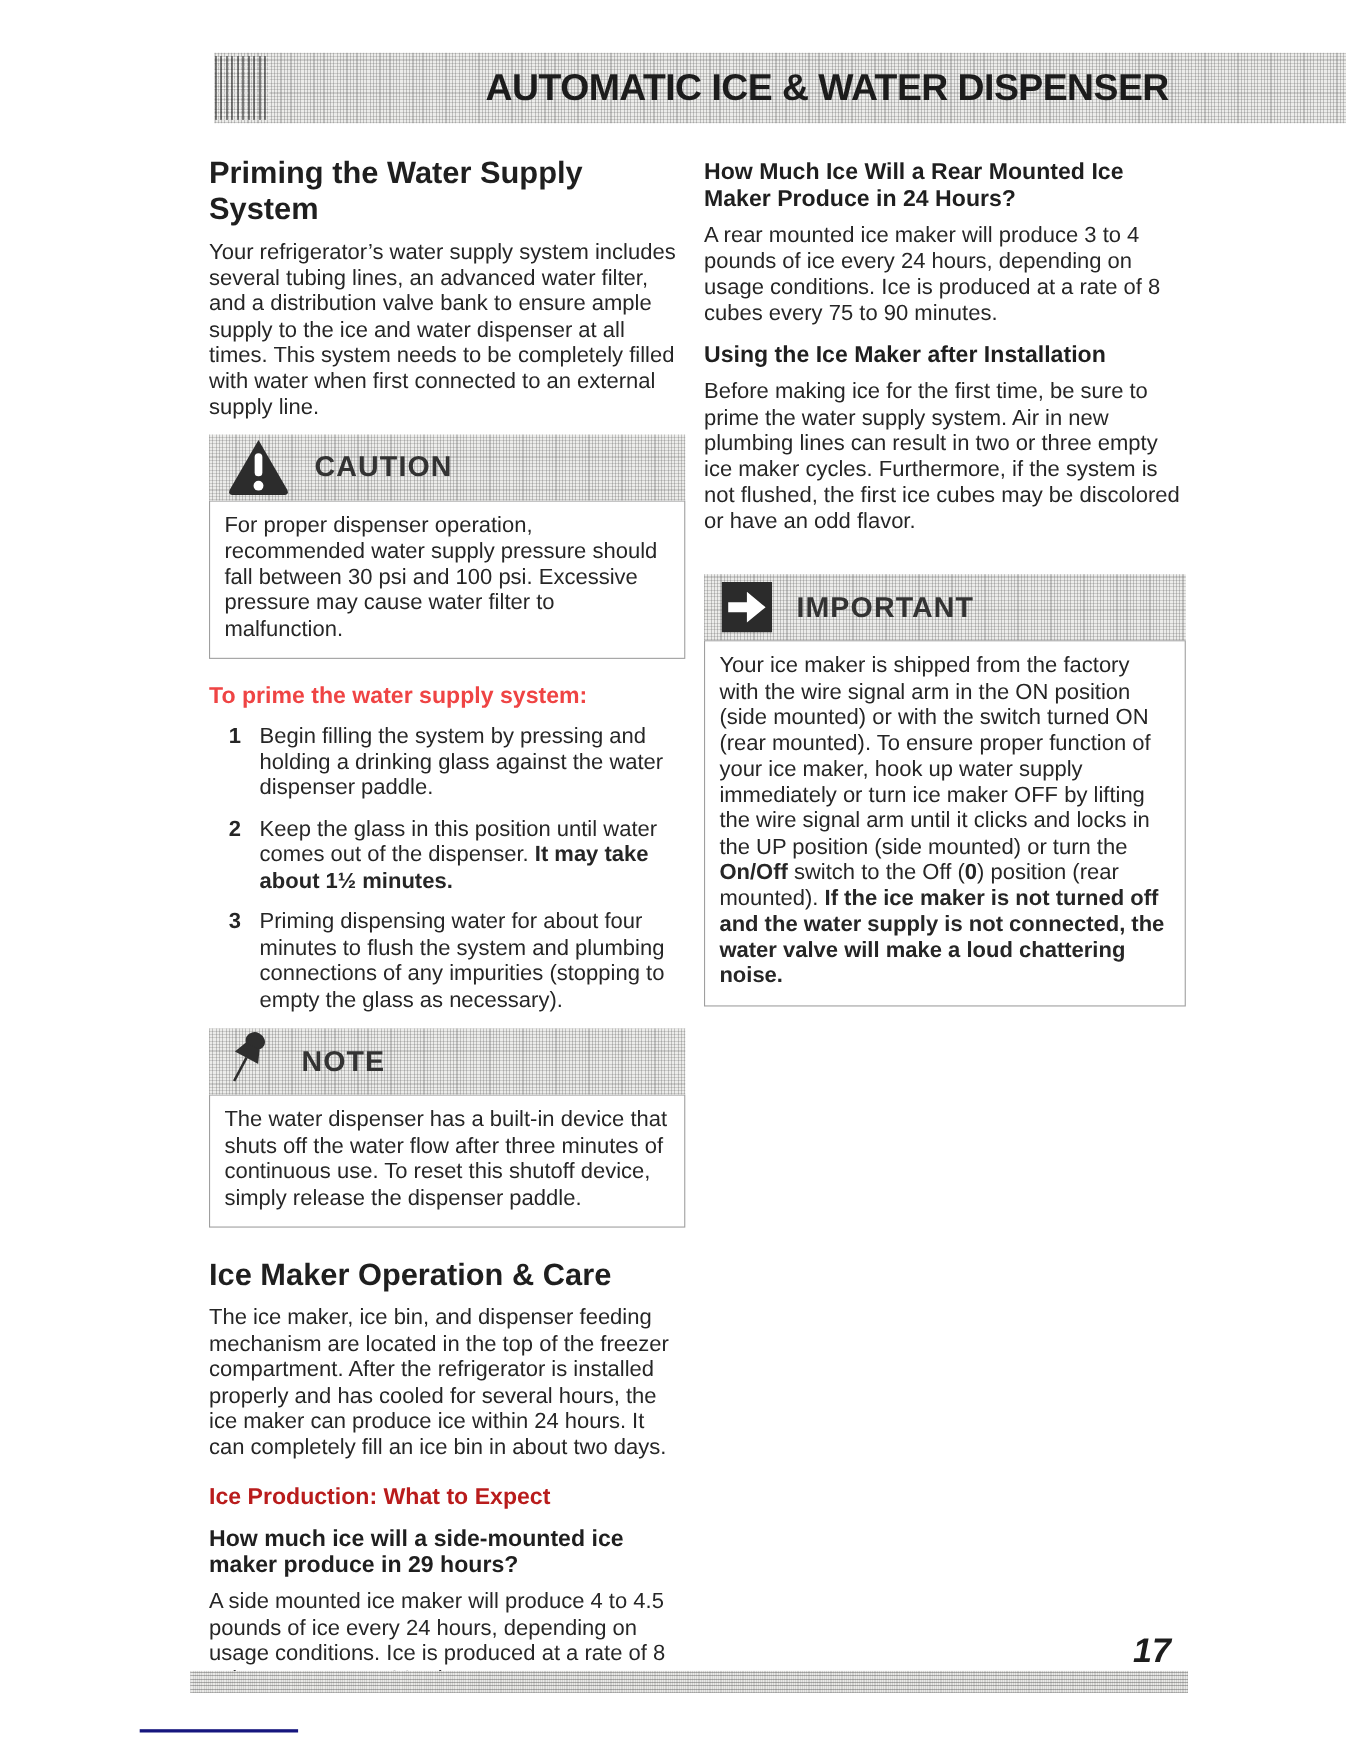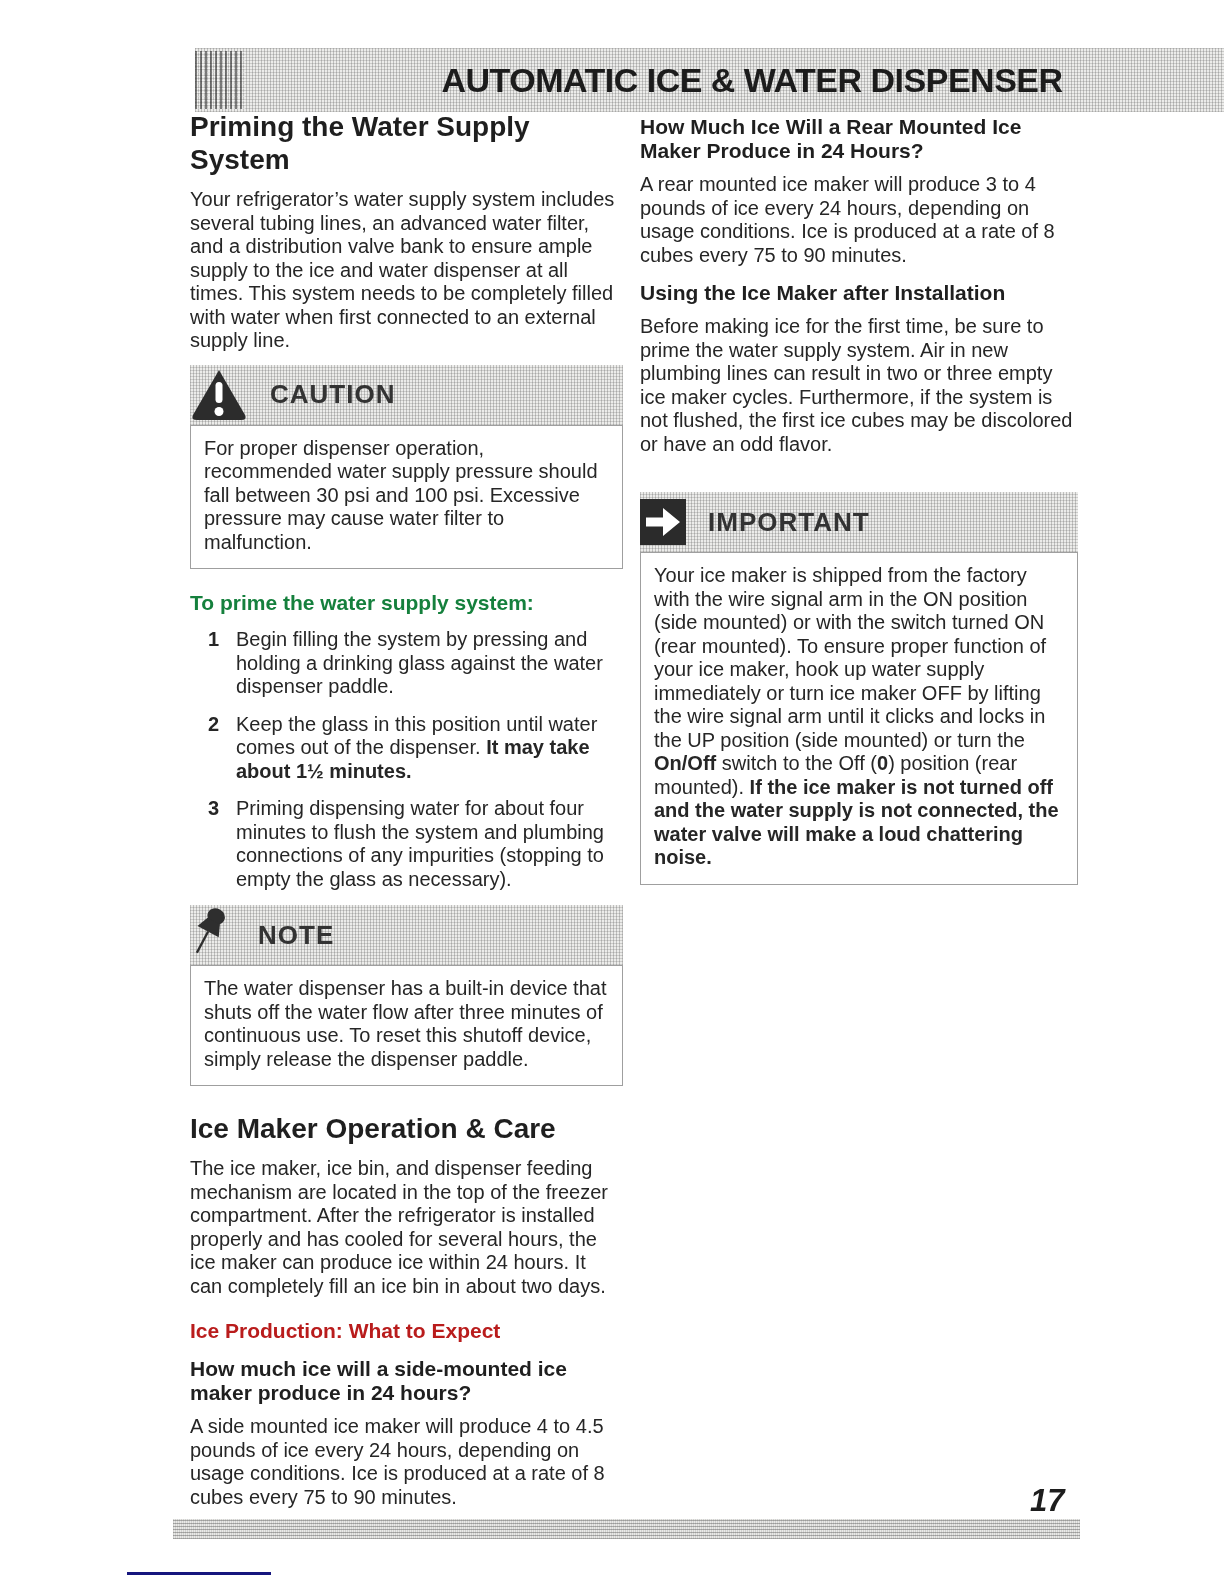--- a/index.html
+++ b/index.html
@@ -30,46 +30,47 @@
     background-image:
       repeating-linear-gradient(90deg, rgba(30,30,30,.55) 0 2px, rgba(0,0,0,0) 2px 5px),
       repeating-linear-gradient(0deg, rgba(255,255,255,.45) 0 1px, rgba(0,0,0,0) 1px 4px);
   }
   .banner-title{
     margin:0;padding-left:70px;
     font-size:34px;font-weight:bold;letter-spacing:-.5px;color:#1c1c1c;
     white-space:nowrap;
   }
   
-  .columns{position:absolute;left:190px;top:110px;width:888px;display:flex;gap:17px;}
+  .columns{position:absolute;left:190px;top:140px;width:888px;display:flex;gap:17px;}
   .col-left{width:433px;}
   .col-right{width:438px;}
   .h-major{font-size:28px;line-height:33px;font-weight:bold;color:#1f1f1f;margin:0 0 12px;max-width:418px;}
   .body{font-size:20px;line-height:23.5px;margin:0 0 12px;}
   .h-sub{font-size:21px;line-height:25px;font-weight:bold;margin:20px 0 10px;color:#b91c1c;}
   .h-q{font-size:21px;line-height:24px;font-weight:bold;margin:14px 0 10px;color:#1f1f1f;}
   .col-right .h-q:first-child{margin-top:5px;}
   .b{font-weight:bold;}
   
   .alert-box{margin:2px 0 0;}
   .alert-bar{
     height:60px;display:flex;align-items:center;position:relative;
+    padding-left:16px;
   }
   .alert-bar .alert-icon{flex:0 0 auto;display:flex;align-items:center;margin-right:22px;}
   .alert-label{font-size:26px;font-weight:bold;letter-spacing:1px;color:#333;}
   .alert-body{
     border:1px solid #9f9f9f;
     padding:11px 13px 14px;
     font-size:20px;line-height:23.5px;
   }
   .note-pin{margin-top:4px;}
   .mt22{}
   .mt8{margin-top:8px;}
   .mt36{margin-top:36px;}
-  .lead-bold{font-size:21px;font-weight:bold;margin:22px 0 0;color:#15803d;}
+  .lead-bold{font-size:21px;font-weight:bold;margin:22px 0 0;color:#ef4444;}
   
   .steps{list-style:none;margin:13px 0 0;padding:0;}
   .step{display:flex;margin-bottom:14px;padding-left:18px;font-size:20px;line-height:23.5px;}
   .step-num{flex:0 0 28px;font-weight:bold;}
   .step-text{flex:1;}
   
   .footer-bar{
     position:absolute;left:173px;top:1519px;width:907px;height:20px;
     background-color:#e9e9e7;
     background-image:
@@ -146,21 +147,21 @@
           </span>
           <span class="alert-label">NOTE</span>
         </div>
         <div class="alert-body">The water dispenser has a built-in device that shuts off the water flow after three minutes of continuous use. To reset this shutoff device, simply release the dispenser paddle.</div>
       </section>
 
       <h2 class="h-major" style="margin-top:26px">Ice Maker Operation &amp; Care</h2>
       <p class="body">The ice maker, ice bin, and dispenser feeding mechanism are located in the top of the freezer compartment. After the refrigerator is installed properly and has cooled for several hours, the ice maker can produce ice within 24 hours. It can completely fill an ice bin in about two days.</p>
 
       <h3 class="h-sub">Ice Production: What to Expect</h3>
-      <h4 class="h-q">How much ice will a side-mounted ice maker produce in 24 hours?</h4>
+      <h4 class="h-q">How much ice will a side-mounted ice maker produce in 29 hours?</h4>
       <p class="body">A side mounted ice maker will produce 4 to 4.5 pounds of ice every 24 hours, depending on usage conditions. Ice is produced at a rate of 8 cubes every 75 to 90 minutes.</p>
 
     </div>
 
     <div class="col-right">
 
       <h4 class="h-q">How Much Ice Will a Rear Mounted Ice Maker Produce in 24 Hours?</h4>
       <p class="body">A rear mounted ice maker will produce 3 to 4 pounds of ice every 24 hours, depending on usage conditions. Ice is produced at a rate of 8 cubes every 75 to 90 minutes.</p>
 
       <h4 class="h-q mt22">Using the Ice Maker after Installation</h4>

